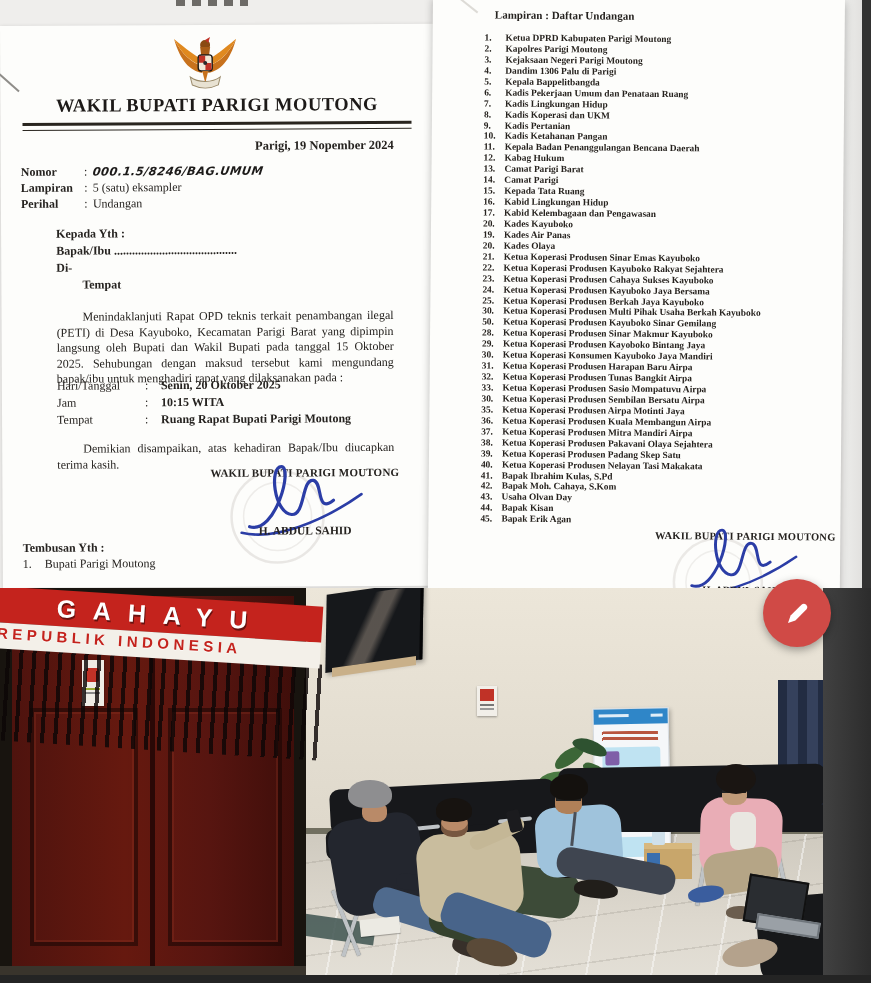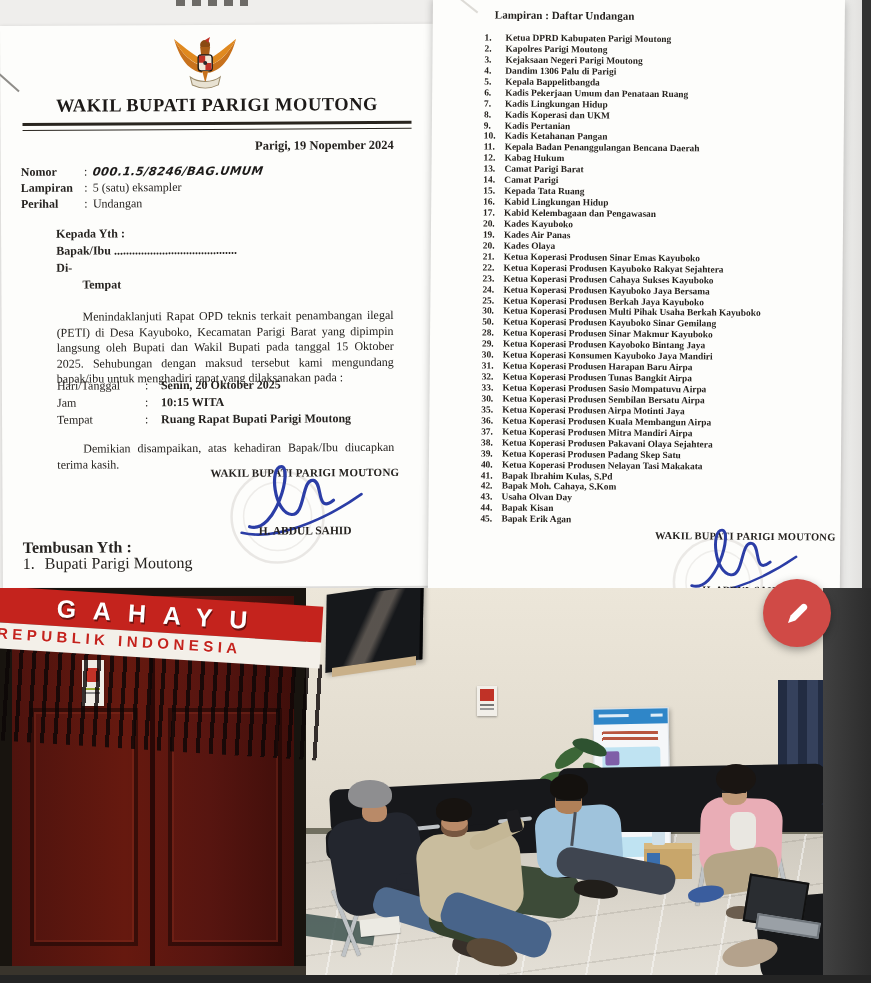--- a/index.html
+++ b/index.html
@@ -47,21 +47,21 @@
   .sched-colon{width:16px;}
   .sched-value{font-weight:bold;}
   .closing{left:55px;top:404px;width:337px;font-size:12px;line-height:15.6px;text-align:justify;text-indent:26px;}
   .sig-block{width:195px;}
   .sig-a{left:205px;top:442px;height:110px;}
   .sig-title{position:absolute;left:0;top:0;width:100%;text-align:center;font-weight:bold;font-size:11px;
              letter-spacing:.2px;white-space:nowrap;}
   .sig-name{position:absolute;left:0;top:58px;width:100%;text-align:center;font-weight:bold;font-size:11.5px;}
   .sig-svg{position:absolute;left:28px;top:-6px;}
   .stamp-svg{position:absolute;left:8px;top:-2px;opacity:.5;}
-  .tembusan{left:20px;top:514px;font-size:16px;line-height:16px;}
+  .tembusan{left:20px;top:514px;font-size:12px;line-height:16px;}
   .tembusan-head{font-weight:600;}
   .tembusan-row{display:flex;}
   .tembusan-num{width:22px;}
 
   
   .att-heading{left:62px;top:12px;font-size:11px;font-weight:bold;}
   .inv-list{left:52px;top:36px;width:330px;}
   .inv-row{display:flex;line-height:10.93px;font-size:9.4px;font-weight:600;color:#26221e;}
   .inv-num{width:21px;flex:none;}
   .inv-txt{white-space:nowrap;}

